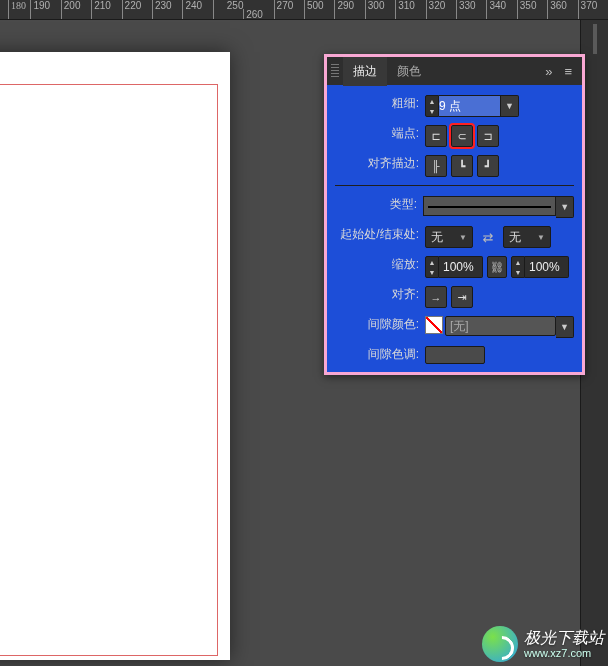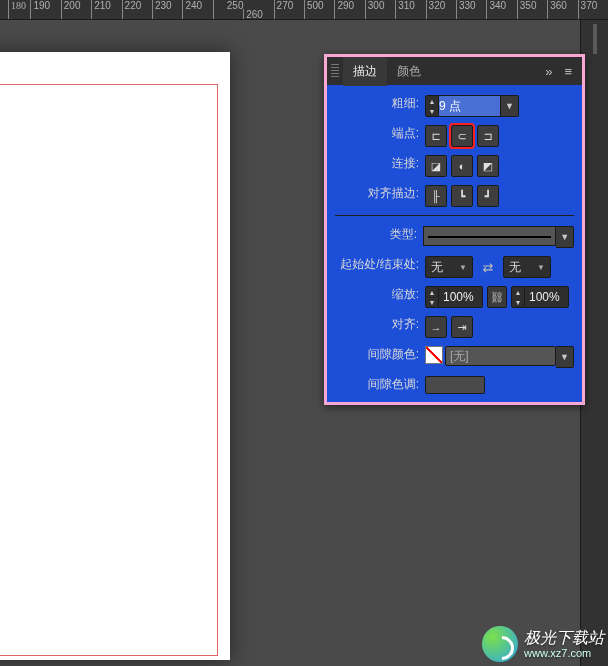--- a/index.html
+++ b/index.html
@@ -313,26 +313,20 @@
     </div>
 
     <div class="row">
       <div class="lbl">端点:</div>
       <div class="btn-icon">⊏</div>
       <div class="btn-icon highlighted">⊂</div>
       <div class="btn-icon">⊐</div>
     </div>
 
 
-    <div class="row">
-      <div class="lbl">连接:</div>
-      <div class="btn-icon">◪</div>
-      <div class="btn-icon">◐</div>
-      <div class="btn-icon">◩</div>
-    </div>
 
     <div class="row">
       <div class="lbl">对齐描边:</div>
       <div class="btn-icon">╟</div>
       <div class="btn-icon">┗</div>
       <div class="btn-icon">┛</div>
     </div>
 
     <div class="divider"></div>
 

